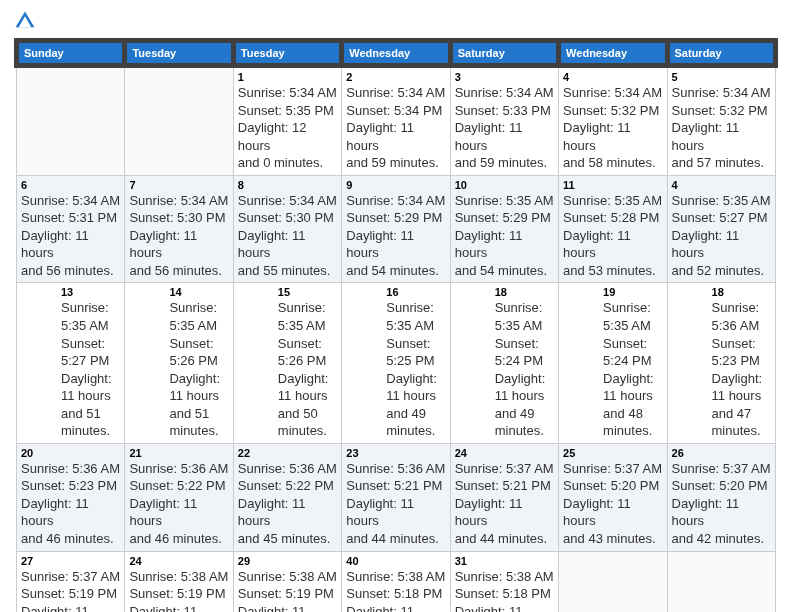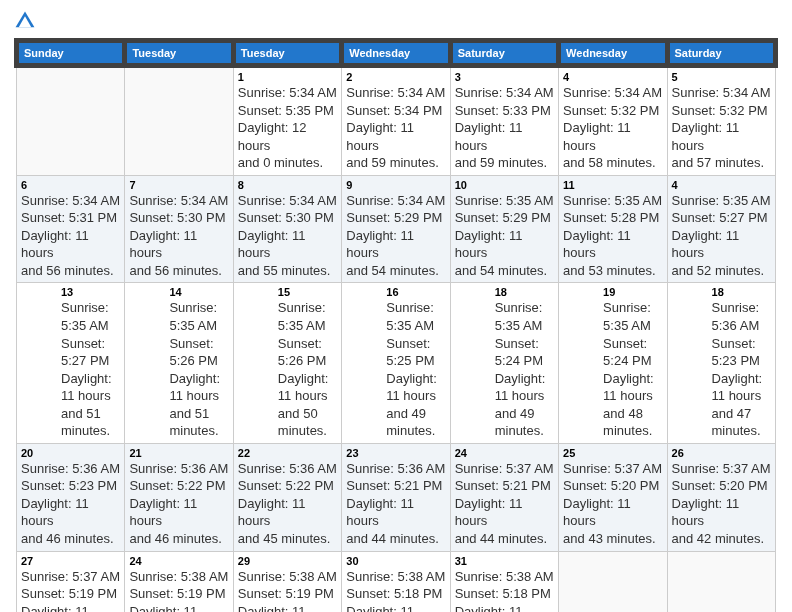--- a/index.html
+++ b/index.html
@@ -353,21 +353,21 @@
 and 41 minutes.</div>
           </td>
           <td>
             <span class="day-num">29</span>
             <div class="day-info" style="white-space: pre-line;">Sunrise: 5:38 AM
 Sunset: 5:19 PM
 Daylight: 11 hours
 and 40 minutes.</div>
           </td>
           <td>
-            <span class="day-num">30</span>
+            <span class="day-num">40</span>
             <div class="day-info" style="white-space: pre-line;">Sunrise: 5:38 AM
 Sunset: 5:18 PM
 Daylight: 11 hours
 and 40 minutes.</div>
           </td>
           <td>
             <span class="day-num">31</span>
             <div class="day-info" style="white-space: pre-line;">Sunrise: 5:38 AM
 Sunset: 5:18 PM
 Daylight: 11 hours

